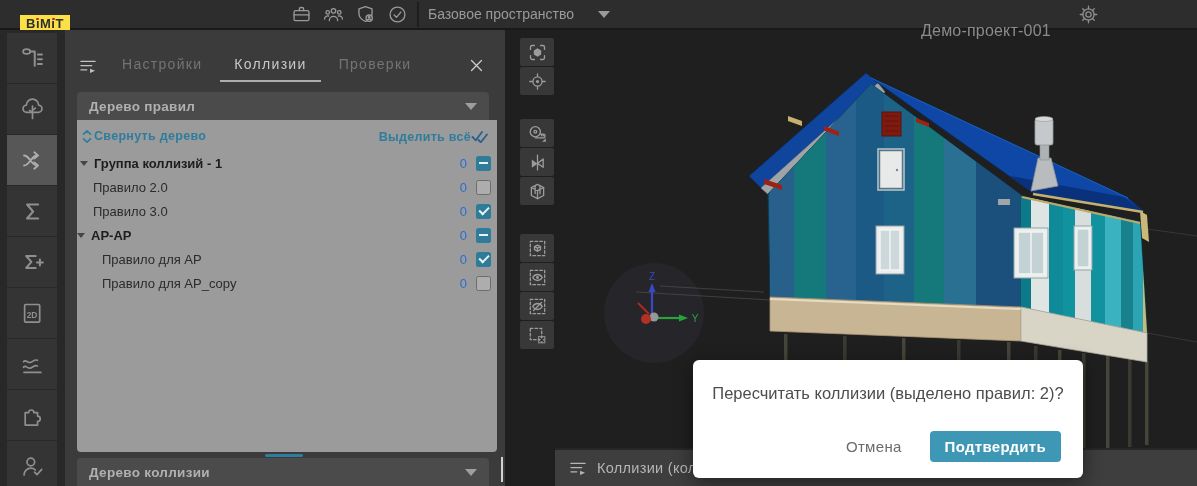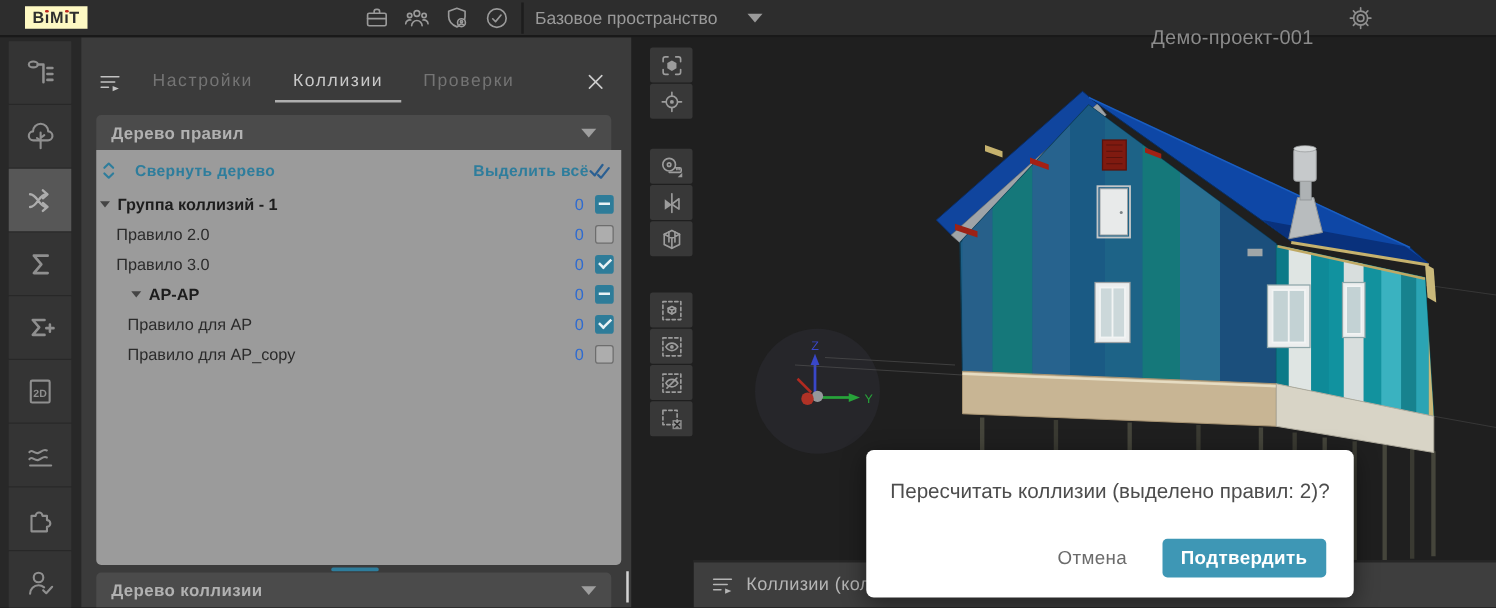--- a/index.html
+++ b/index.html
@@ -6,21 +6,21 @@
   html,body { width:1197px; height:486px; overflow:hidden; }
   body { position:relative; background:#1f1f1f; font-family:"Liberation Sans", sans-serif;
          --accent:#2e7c99; --count:#2f6bd0; --link:#2e7d9c; --confirm:#3e97b5; }
 
   .icw{display:inline-flex;align-items:center;justify-content:center}
   .icw svg{width:100%;height:100%;stroke:currentColor;fill:none;stroke-width:1.5;stroke-linecap:round;stroke-linejoin:round}
 
   
   .topbar{position:absolute;left:0;top:0;width:1197px;height:30px;background:#2d2d2d;
           border-bottom:2px solid #191919;z-index:6}
-  .logo{position:absolute;left:20px;top:5px;background:#fef9c3;color:#2e2e2e;font-weight:bold;
+  .logo{position:absolute;left:20px;top:15px;background:#fde047;color:#2e2e2e;font-weight:bold;
         font-size:13px;letter-spacing:.5px;padding:1px 6px 2px;line-height:15px}
   .logo .i{position:relative;display:inline-block}
   .logo .i::after{content:'';position:absolute;left:0.5px;top:1.5px;width:2.8px;height:2.8px;
         border-radius:50%;background:#c0281e}
   .tb-icons{position:absolute;left:291px;top:4px;display:flex;gap:11px;color:#9a9a9a}
   .tb-icons .icw{width:21px;height:21px;cursor:pointer}
   .tb-sep{position:absolute;left:417px;top:2px;width:2px;height:25px;background:#1d1d1d}
   .workspace{position:absolute;left:428px;top:6px;display:flex;align-items:center;color:#9a9a9a;
         font-size:14px;cursor:pointer}
   .dd-arrow{width:0;height:0;border-left:6px solid transparent;border-right:6px solid transparent;
@@ -49,21 +49,21 @@
         color:#b1b1b1;font-size:13.5px;font-weight:bold;letter-spacing:.3px;display:flex;align-items:center;
         padding:0 12px;cursor:pointer}
   .sec-head::after{content:'';margin-left:auto;width:0;height:0;border-left:6px solid transparent;
         border-right:6px solid transparent;border-top:7px solid #9e9e9e}
   #rules-head{top:62px}
   .tree-area{position:absolute;left:12px;top:90px;width:420px;height:332px;background:#9b9b9b;
         border-radius:0 0 4px 4px;overflow:hidden}
   .ctl-row{display:flex;align-items:center;padding:9px 6px 2px 4px;color:var(--link);
         font-size:12.5px;font-weight:600;letter-spacing:.3px}
   .ctl-row .icw{color:var(--link)}
-  .ctl-left{display:flex;align-items:center;gap:15px;cursor:pointer}
+  .ctl-left{display:flex;gap:1px;cursor:pointer}
   .ctl-right{display:flex;align-items:flex-start;gap:0;margin-left:auto;cursor:pointer}
   .ctl-right .icw{color:#2a5f92}
   #tree-list{margin-top:5px}
   .trow{display:flex;align-items:center;height:24px;padding-right:6px;font-size:13px;color:#2b2b2b;cursor:pointer}
   .trow .lbl{white-space:nowrap}
   .trow.bold .lbl{font-weight:bold;color:#1d1d1d}
   .caret{width:0;height:0;border:4.5px solid transparent;border-top:5.5px solid #454545;
         margin:5px 6px 0 0;flex:none;cursor:pointer}
   .cnt{margin-left:auto;color:var(--count);font-size:13px}
   .cb{width:15px;height:15px;border-radius:2.5px;margin-left:9px;position:relative;flex:none;cursor:pointer}
@@ -389,21 +389,21 @@
         <div class="trow" style="padding-left:16px">
           <span class="lbl">Правило 2.0</span>
           <span class="cnt">0</span>
           <span class="cb unchecked"></span>
         </div>
         <div class="trow" style="padding-left:16px">
           <span class="lbl">Правило 3.0</span>
           <span class="cnt">0</span>
           <span class="cb checked"></span>
         </div>
-        <div class="trow bold" style="padding-left:28px">
+        <div class="trow bold" style="padding-left:0">
           <span class="caret"></span>
           <span class="lbl">АР-АР</span>
           <span class="cnt">0</span>
           <span class="cb indeterminate"></span>
         </div>
         <div class="trow" style="padding-left:25px">
           <span class="lbl">Правило для АР</span>
           <span class="cnt">0</span>
           <span class="cb checked"></span>
         </div>

